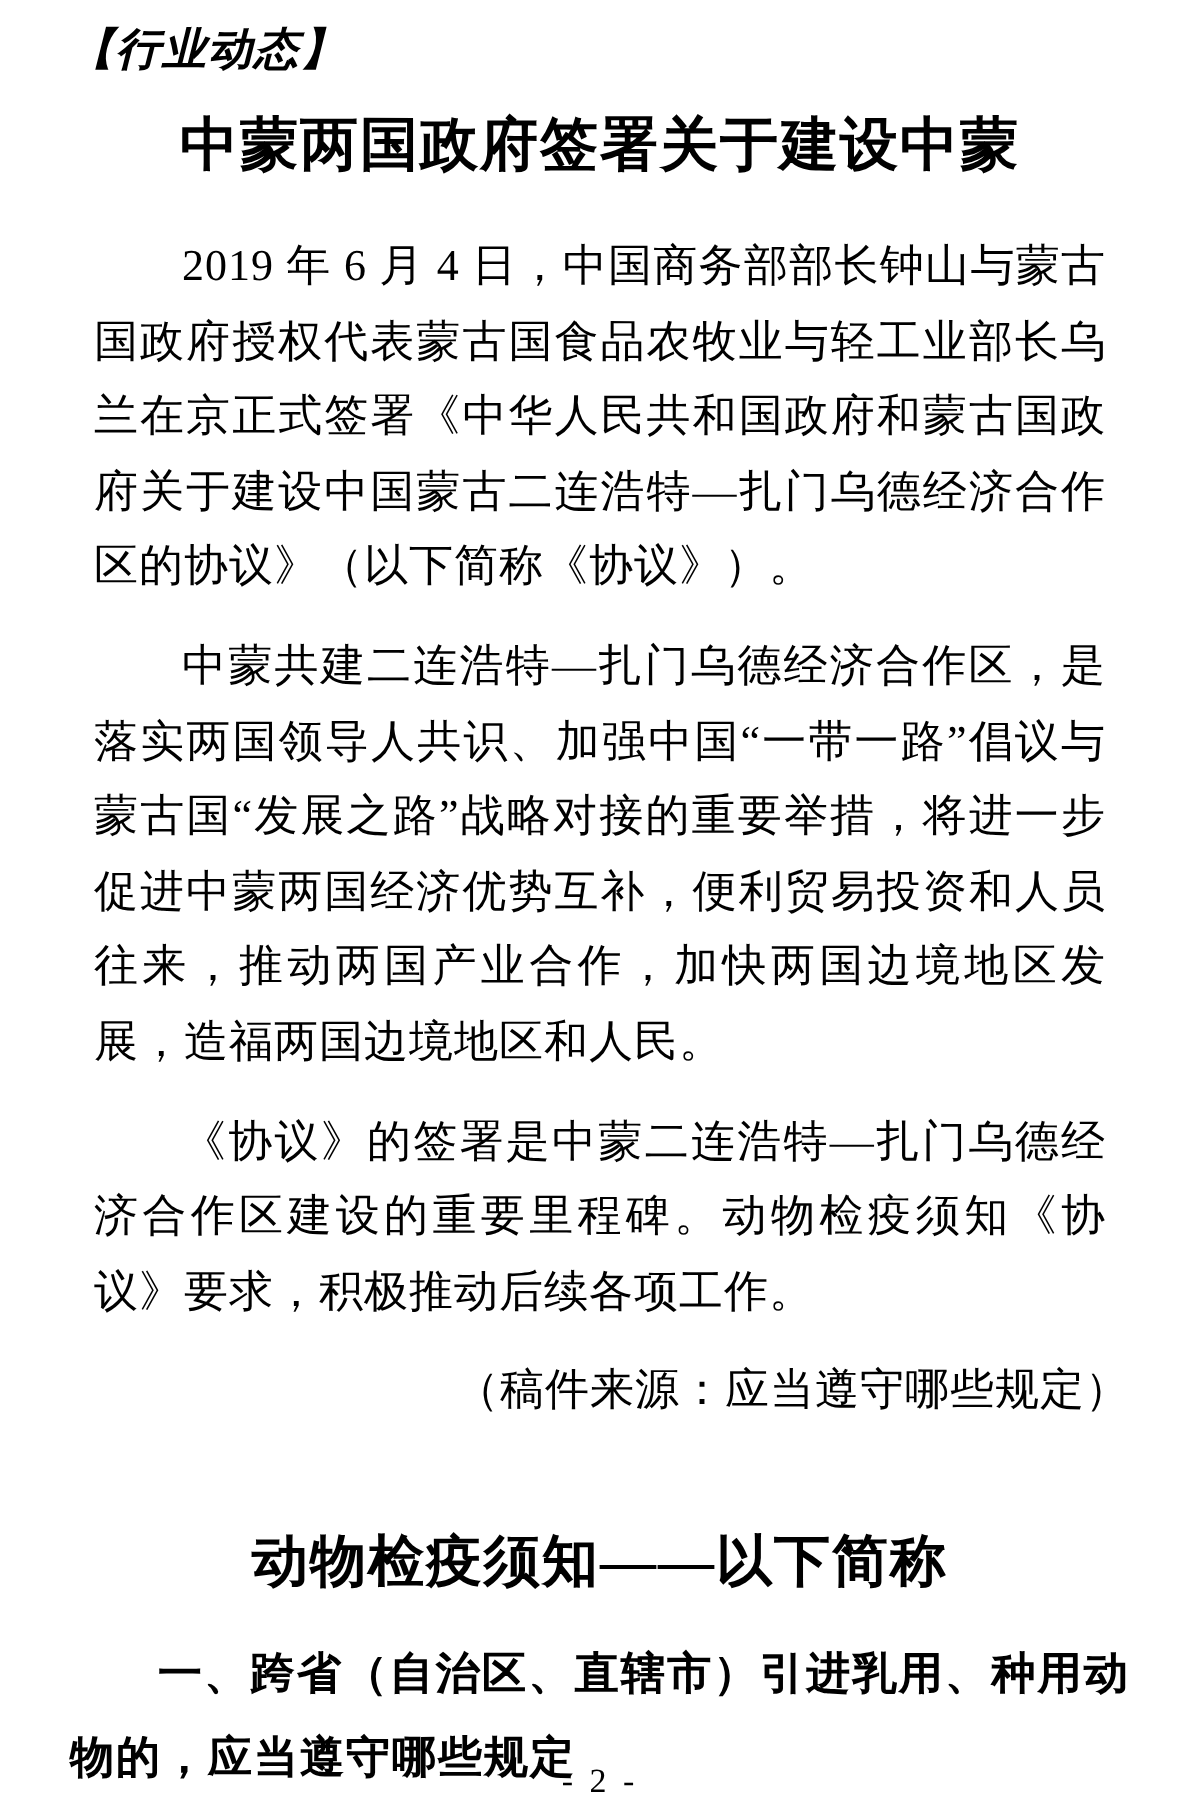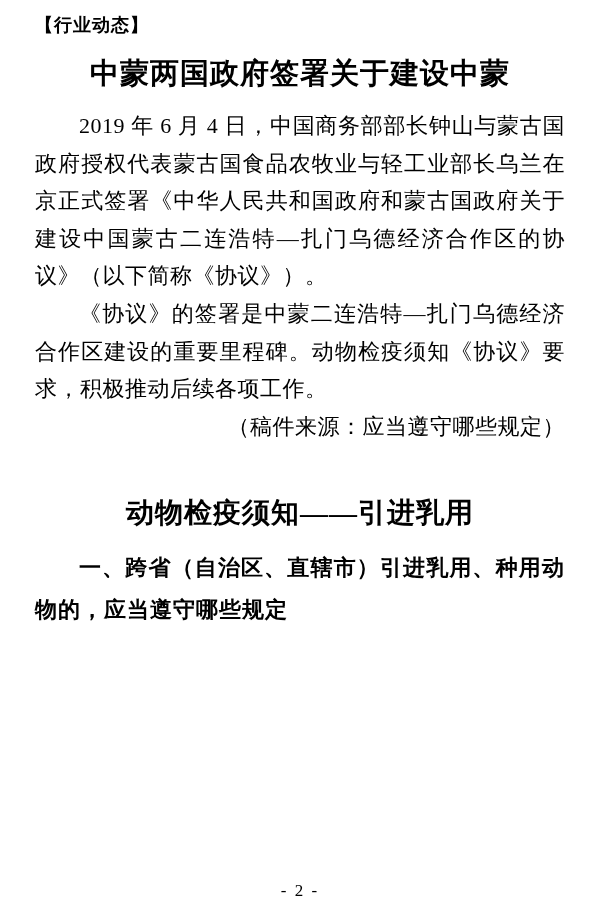--- a/index.html
+++ b/index.html
@@ -18,23 +18,24 @@
     position: relative;
     box-sizing: border-box;
     width: 600px;
     height: 910px;
     padding: 12px 35px 0 35px;
     background: #ffffff;
   }
   .section-label {
     font-family: "Liberation Sans", sans-serif;
     font-weight: 700;
-    font-size: 18px;
+    font-size: 22px;
     line-height: 26px;
     letter-spacing: 1px;
+    font-style: italic;
   }
   .doc-title {
     font-family: Liberation Serif, serif;
     font-weight: 700;
     font-size: 29px;
     line-height: 57px;
     text-align: center;
     letter-spacing: 1px;
     margin: 7px 0 5px 0;
   }
@@ -42,21 +43,21 @@
     display: block;
     white-space: nowrap;
   }
   .body-para {
     font-family: "Liberation Serif", serif;
     font-size: 22px;
     line-height: 37.6px;
     text-align: justify;
     text-indent: 2em;
     letter-spacing: 0.5px;
-    margin: 0;
+    margin: 12px;
   }
   .source-line {
     font-family: "Liberation Serif", serif;
     font-size: 22px;
     line-height: 37.6px;
     text-align: right;
     letter-spacing: 0.5px;
     margin: 0;
   }
   .doc-title2 {
@@ -96,24 +97,25 @@
 <div class="page">
 
   <div class="section-label">【行业动态】</div>
 
   <h1 class="doc-title">
     <span class="title-line">中蒙两国政府签署关于建设中蒙</span>
   </h1>
 
   <p class="body-para">2019 年 6 月 4 日，中国商务部部长钟山与蒙古国政府授权代表蒙古国食品农牧业与轻工业部长乌兰在京正式签署《中华人民共和国政府和蒙古国政府关于建设中国蒙古二连浩特—扎门乌德经济合作区的协议》（以下简称《协议》）。</p>
 
+  <p class="body-para">中蒙共建二连浩特—扎门乌德经济合作区，是落实两国领导人共识、加强中国“一带一路”倡议与蒙古国“发展之路”战略对接的重要举措，将进一步促进中蒙两国经济优势互补，便利贸易投资和人员往来，推动两国产业合作，加快两国边境地区发展，造福两国边境地区和人民。</p>
 
   <p class="body-para">《协议》的签署是中蒙二连浩特—扎门乌德经济合作区建设的重要里程碑。动物检疫须知《协议》要求，积极推动后续各项工作。</p>
 
   <p class="source-line">（稿件来源：应当遵守哪些规定）</p>
 
-  <h2 class="doc-title2">动物检疫须知——引进乳用</h2>
+  <h2 class="doc-title2">动物检疫须知——以下简称</h2>
 
   <p class="bold-heading">一、跨省（自治区、直辖市）引进乳用、种用动物的，应当遵守哪些规定</p>
 
   <div class="page-number">- 2 -</div>
 
 </div>
 
 </body></html>

